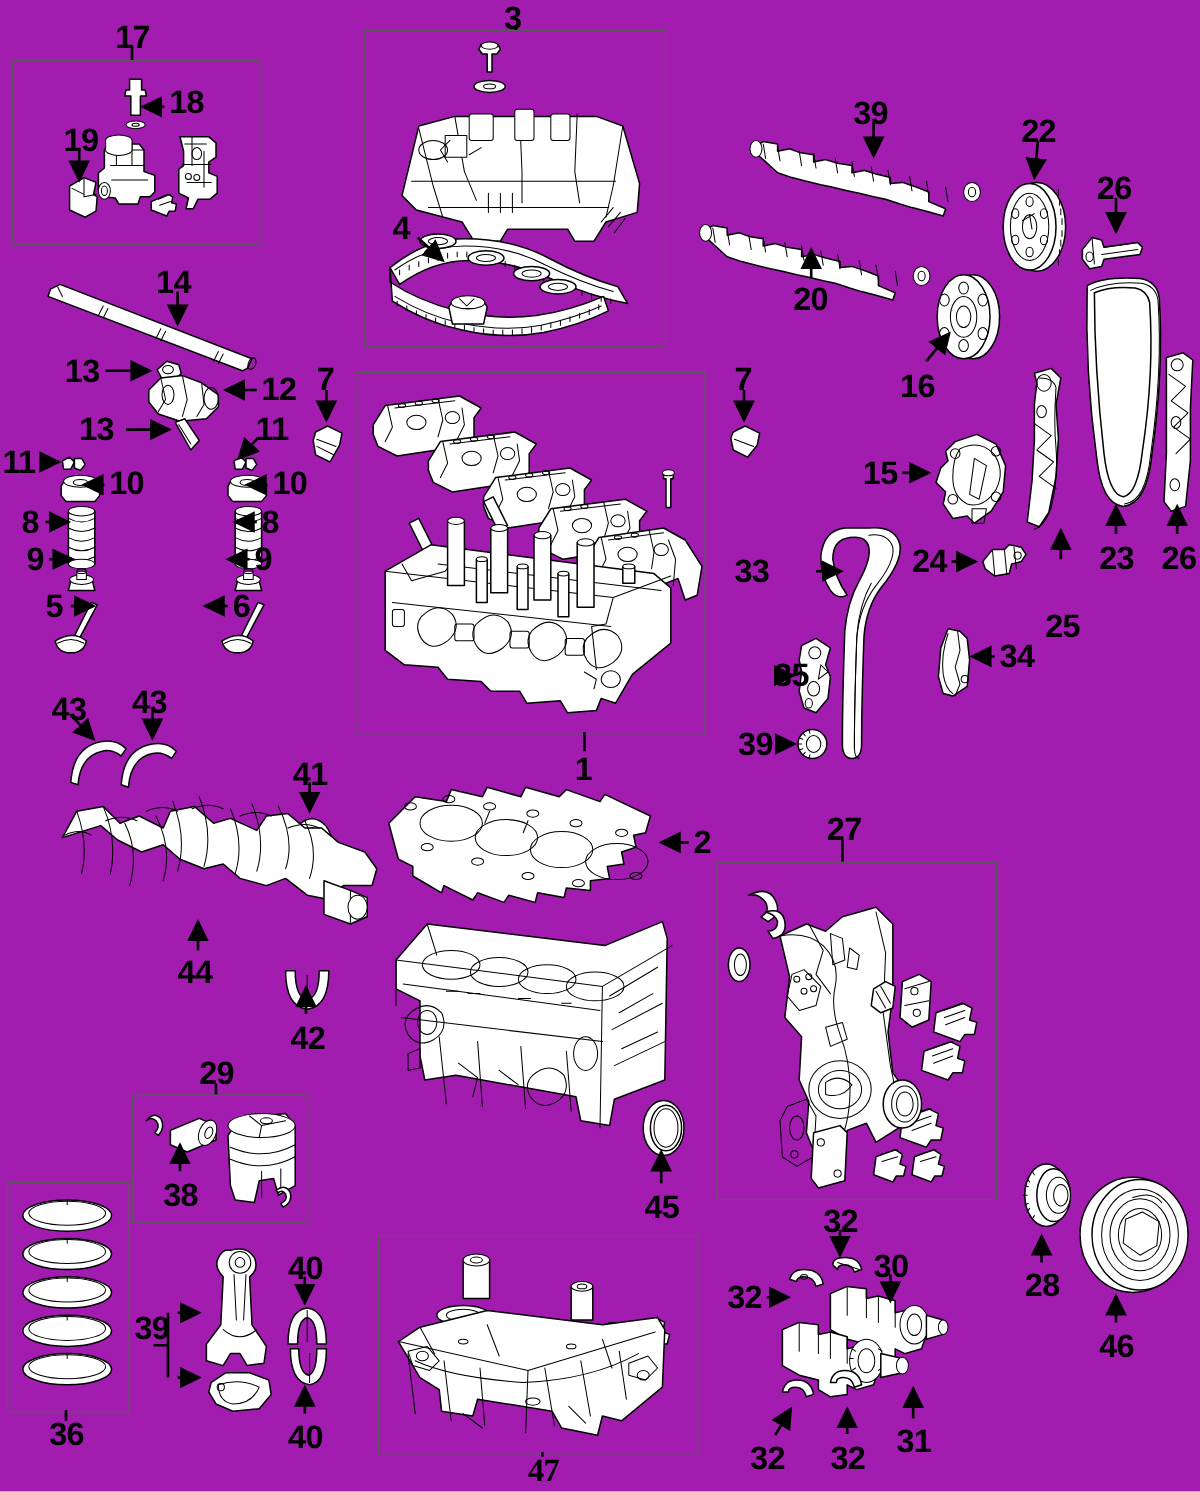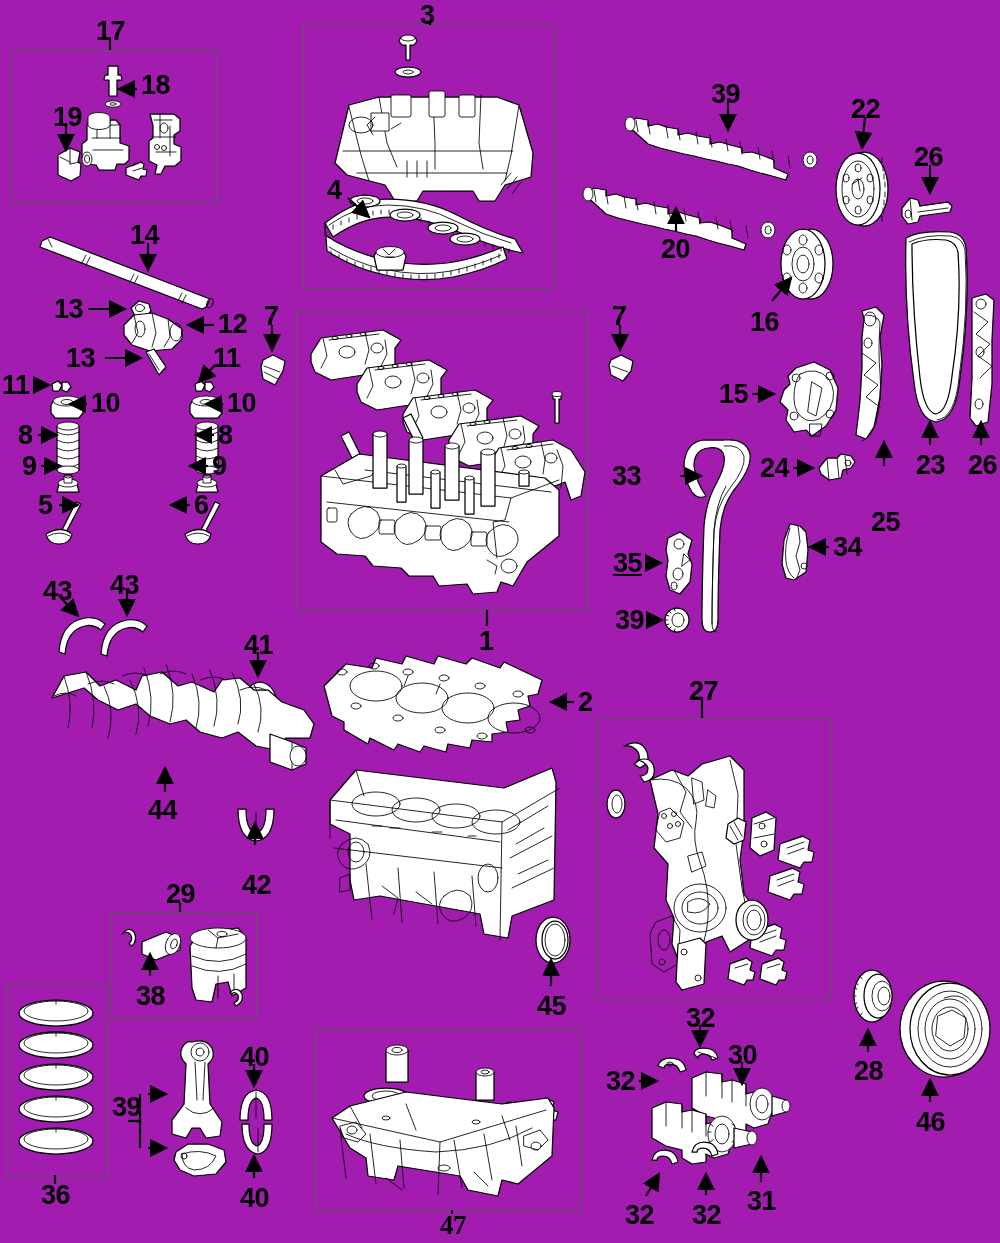--- a/index.html
+++ b/index.html
@@ -909,28 +909,28 @@
   <div class="lbl" style="left:38px;top:492px;">5</div>
   <div class="lbl" style="left:194px;top:492px;">6</div>
   <div class="lbl" style="left:479px;top:628px;">1</div>
   <div class="lbl" style="left:612px;top:303px;">7</div>
   <div class="lbl" style="left:719px;top:381px;">15</div>
   <div class="lbl" style="left:612px;top:463px;">33</div>
   <div class="lbl" style="left:760px;top:455px;">24</div>
   <div class="lbl" style="left:871px;top:473px;margin-top:36px;">25</div>
   <div class="lbl" style="left:916px;top:452px;">23</div>
   <div class="lbl" style="left:968px;top:452px;">26</div>
-  <div class="lbl" style="left:613px;top:550px;text-decoration:underline;">35</div>
+  <div class="lbl" style="left:645px;top:550px;">35</div>
   <div class="lbl" style="left:833px;top:534px;">34</div>
   <div class="lbl" style="left:615px;top:607px;">39</div>
   <div class="lbl" style="left:43px;top:578px;">43</div>
   <div class="lbl" style="left:110px;top:572px;">43</div>
   <div class="lbl" style="left:244px;top:632px;">41</div>
   <div class="lbl" style="left:148px;top:797px;">44</div>
-  <div class="lbl" style="left:242px;top:852px;margin-top:20px;">42</div>
+  <div class="lbl" style="left:242px;top:852px;">42</div>
   <div class="lbl" style="left:578px;top:689px;">2</div>
   <div class="lbl" style="left:537px;top:993px;">45</div>
   <div class="lbl" style="left:689px;top:678px;">27</div>
   <div class="lbl" style="left:166px;top:881px;">29</div>
   <div class="lbl" style="left:136px;top:983px;">38</div>
   <div class="lbl" style="left:41px;top:1182px;">36</div>
   <div class="lbl" style="left:112px;top:1094px;">39</div>
   <div class="lbl" style="left:240px;top:1044px;">40</div>
   <div class="lbl" style="left:240px;top:1185px;">40</div>
   <div class="lbl" style="left:440px;top:1212px;font-family:Liberation Serif, serif;">47</div>

